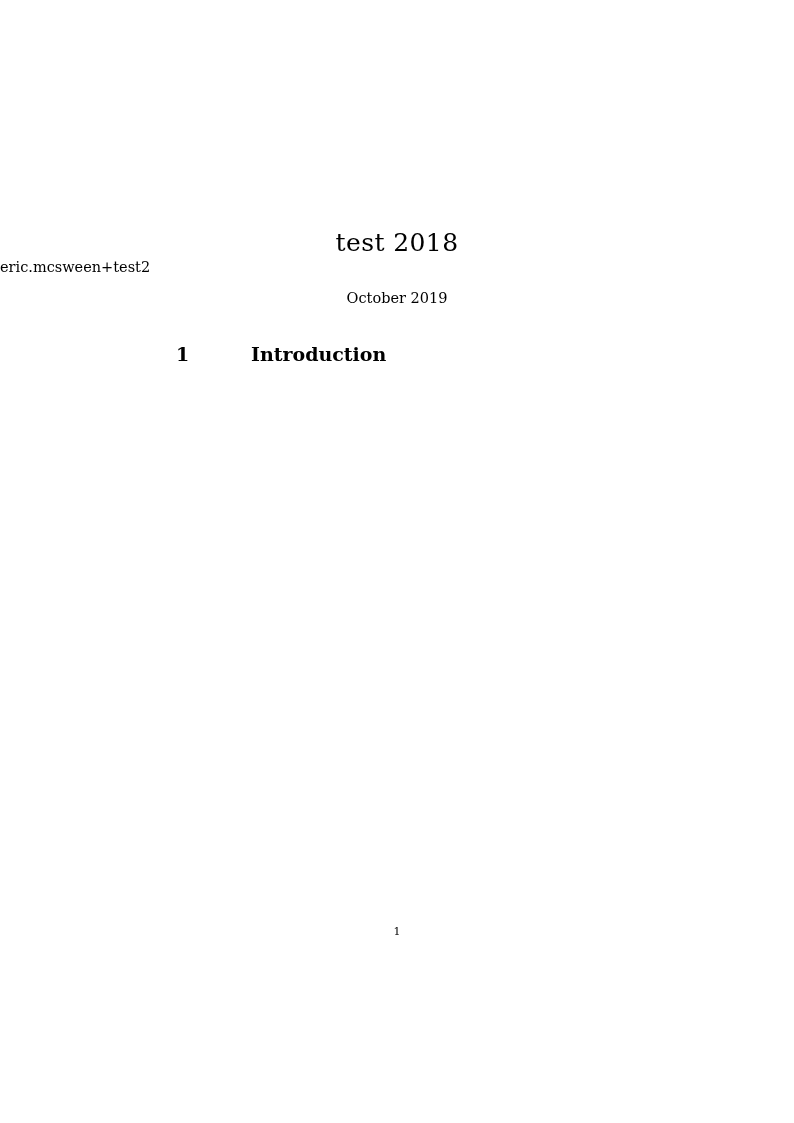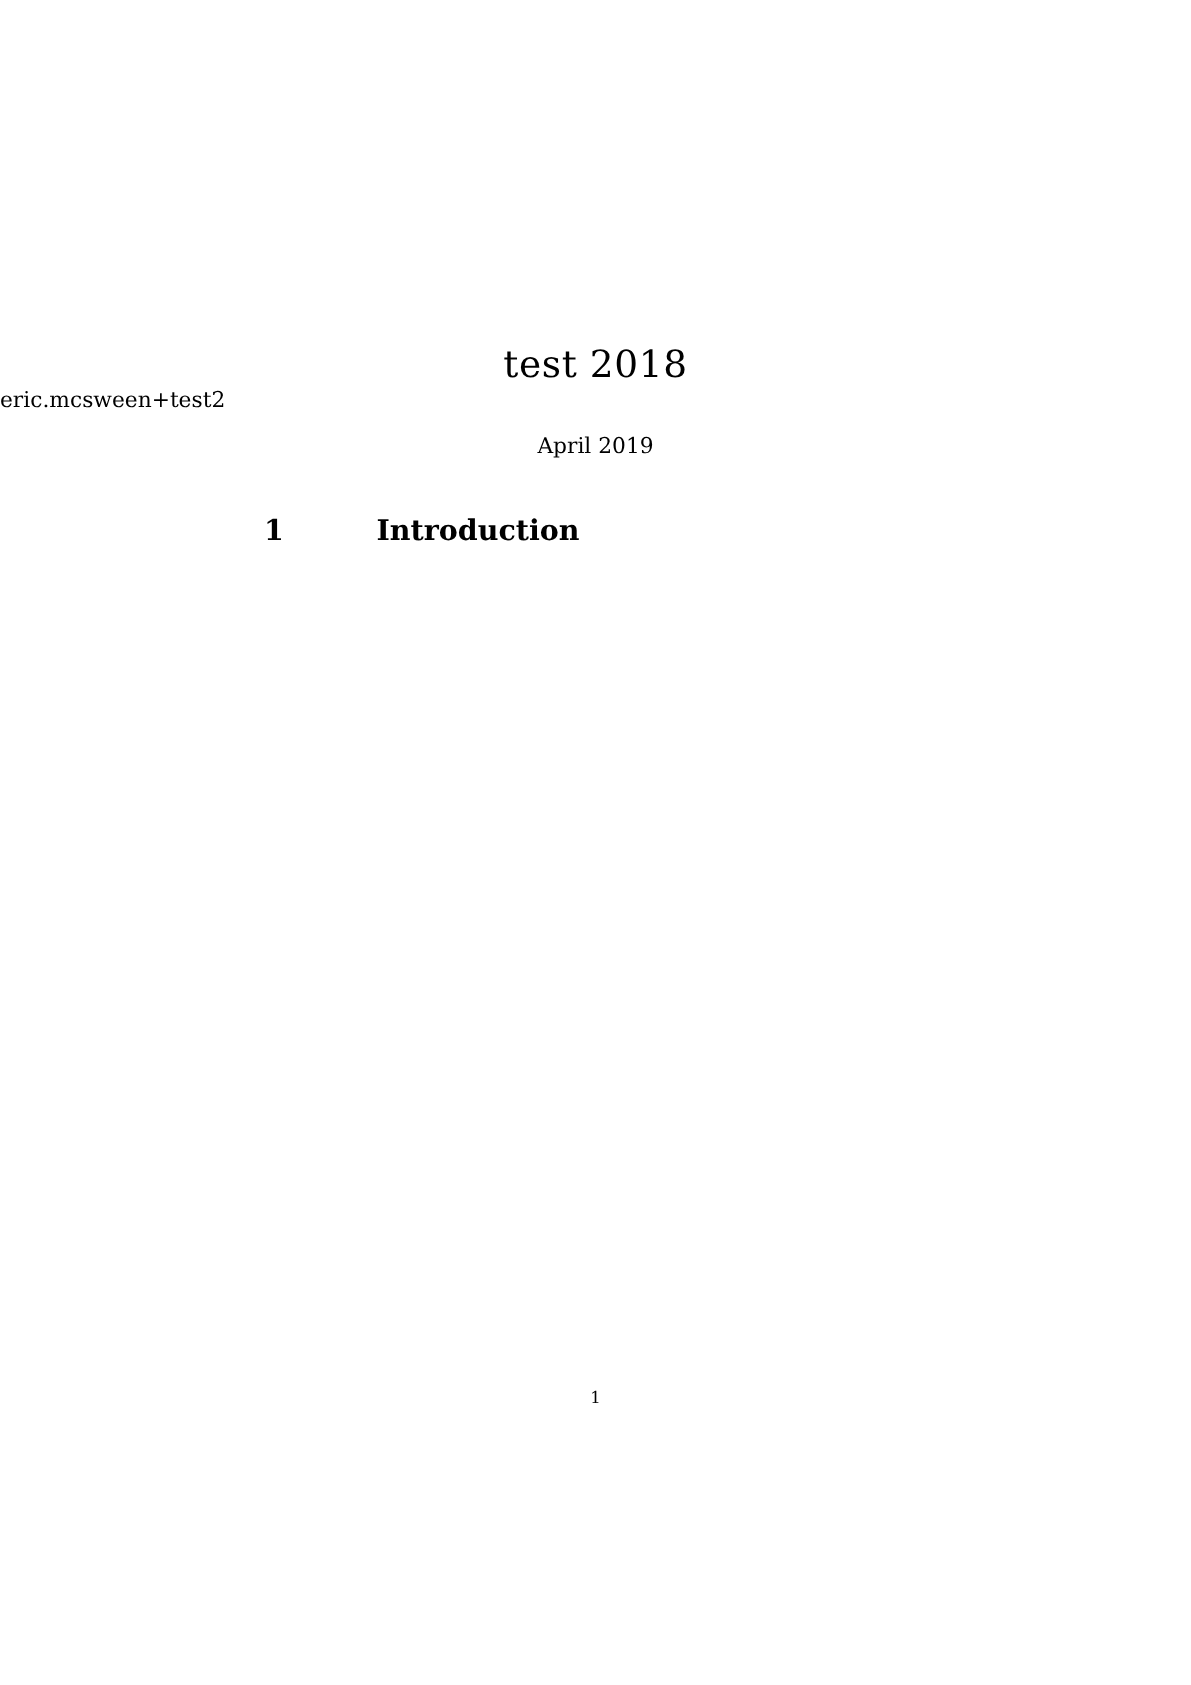--- a/index.html
+++ b/index.html
@@ -88,21 +88,21 @@
 </style>
 </head>
 <body>
 
 <div class="page">
 
   <h1 class="doc-title">test 2018</h1>
 
   <div class="doc-author">eric.mcsween+test2</div>
 
-  <div class="doc-date">April 2019</div>
+  <div class="doc-date">October 2019</div>
 
   <div class="section-heading">
     <span class="section-number">1</span><span class="section-title">Introduction</span>
   </div>
 
   <div class="body-area"></div>
 
   <div class="page-number">1</div>
 
 </div>

